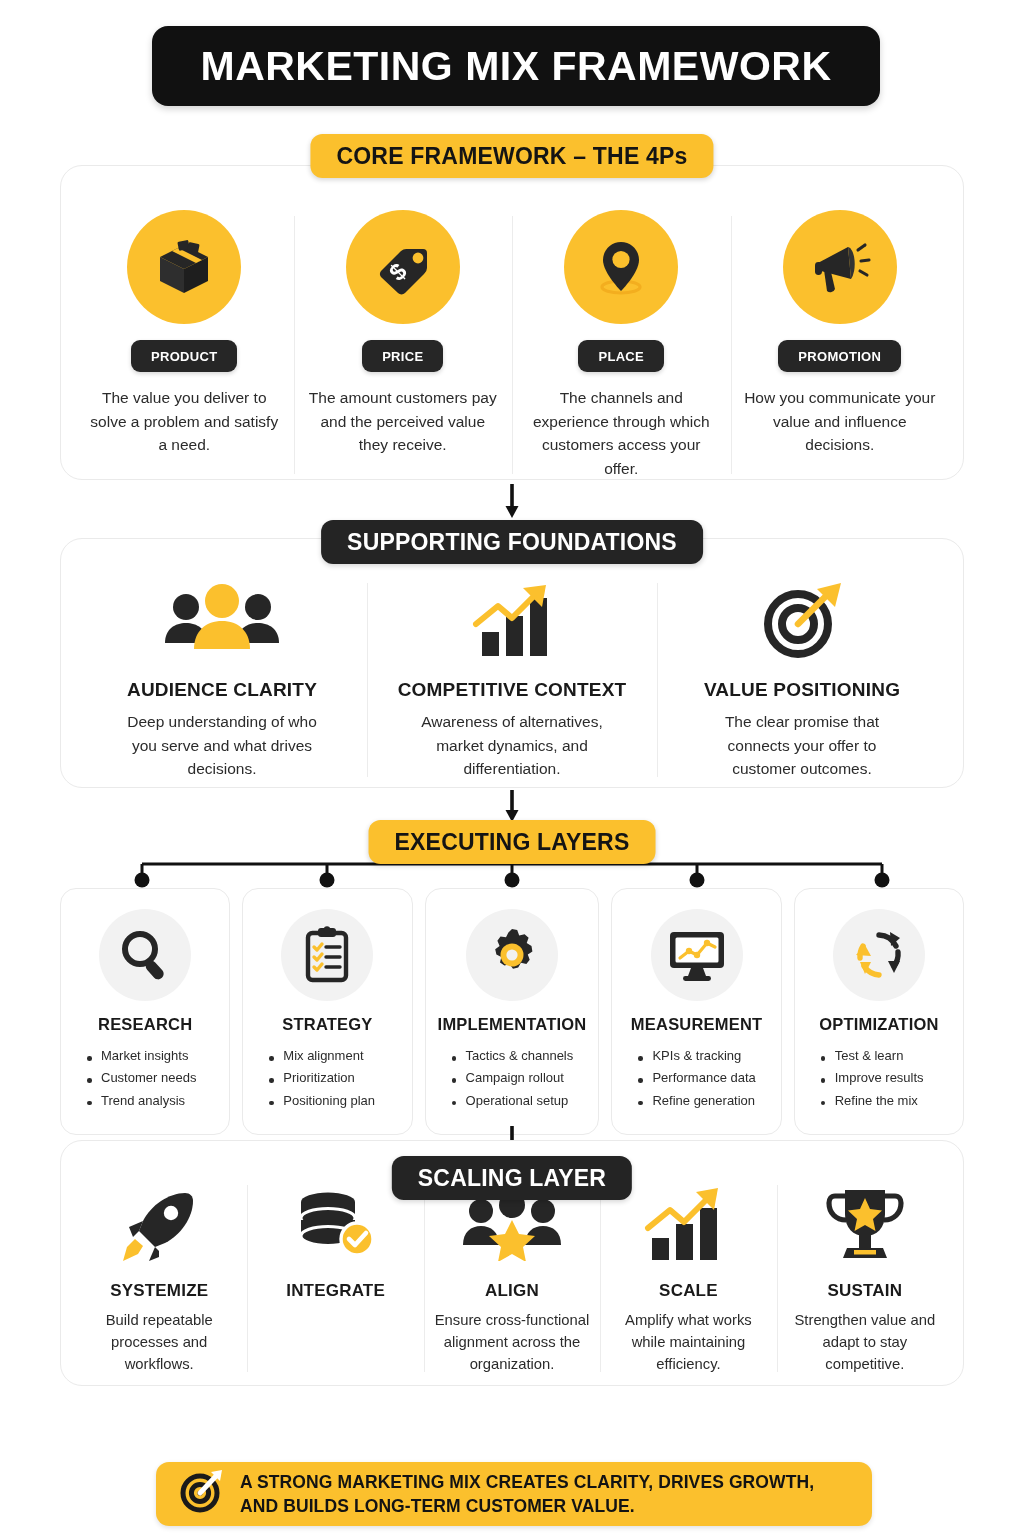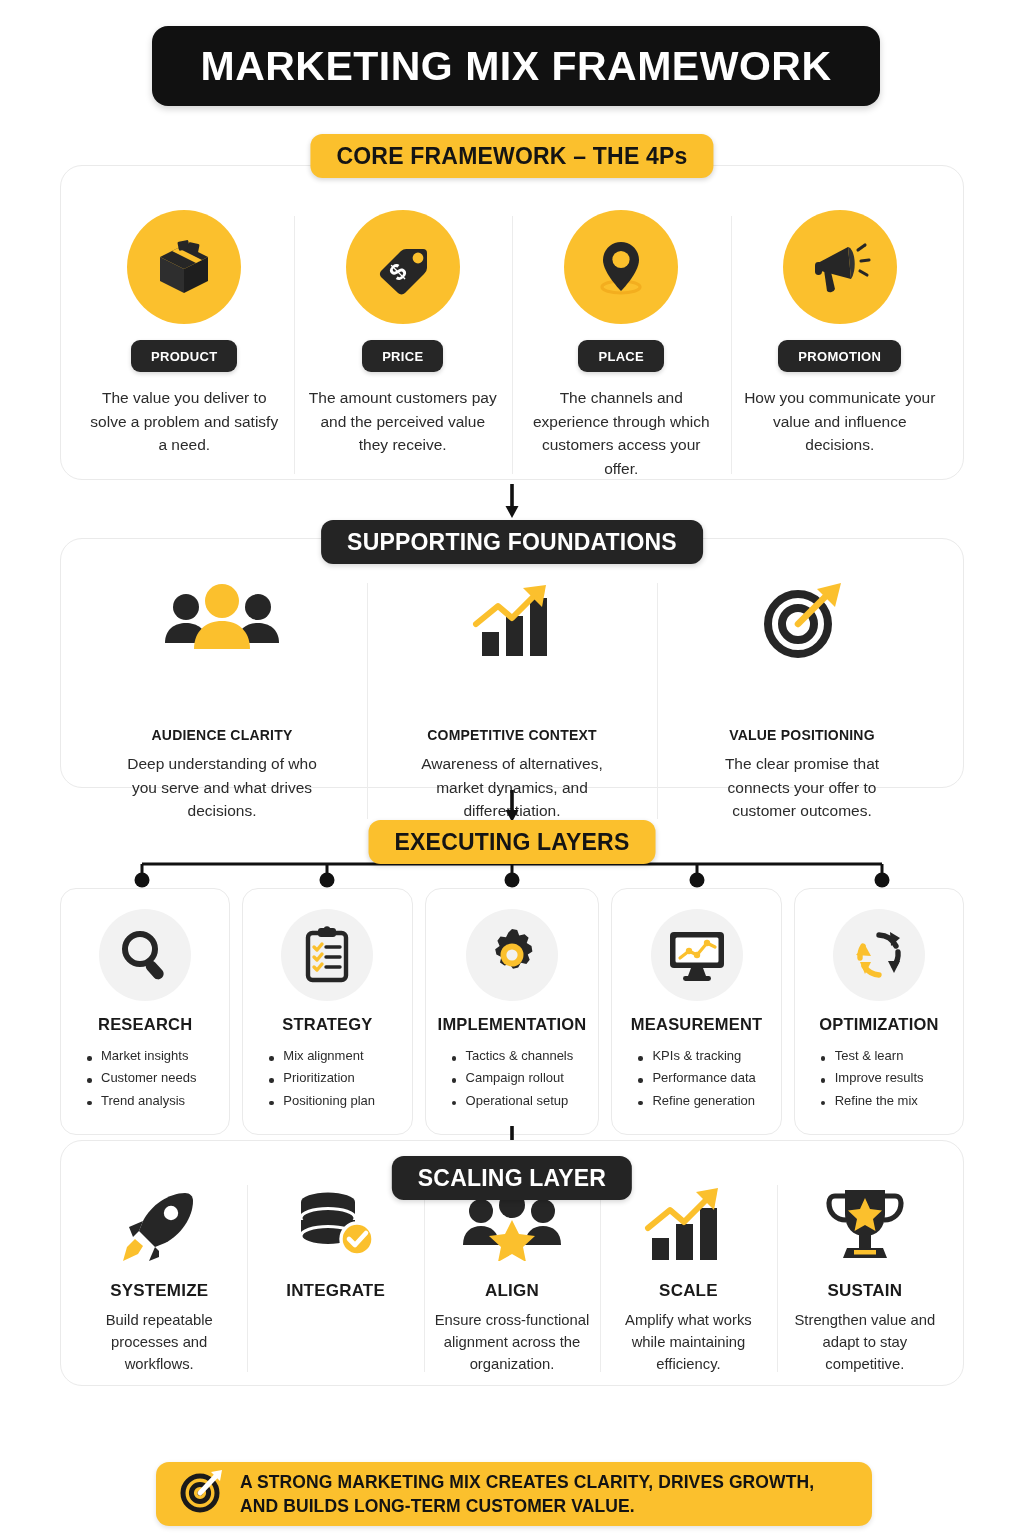--- a/index.html
+++ b/index.html
@@ -81,21 +81,21 @@
   
   .found-row{display:flex;padding:40px 16px 26px;}
   .found{
     flex:1;display:flex;flex-direction:column;align-items:center;
     padding:0 14px;position:relative;
   }
   .found + .found::before{
     content:"";position:absolute;left:0;top:4px;bottom:4px;width:1px;background:#ECECEC;
   }
   .found .ic{height:84px;display:flex;align-items:center;justify-content:center;margin-bottom:16px;}
-  .found h3{font-size:14px;font-weight:700;margin-bottom:9px;text-align:right;letter-spacing:.2px;margin-top:48px;}
+  .found h3{font-size:19px;font-weight:700;margin-bottom:9px;text-align:right;letter-spacing:.2px;}
 
   
   .exec-wrap{position:absolute;left:60px;width:904px;}
   .connector{position:absolute;left:0;top:0;width:904px;height:60px;pointer-events:none;}
   .exec-cards{display:flex;gap:12px;}
   .ecard{
     flex:1;border:1.5px solid var(--border);border-radius:16px;background:#fff;
     padding:20px 12px 22px;display:flex;flex-direction:column;align-items:center;
   }
   .iconcirc{

